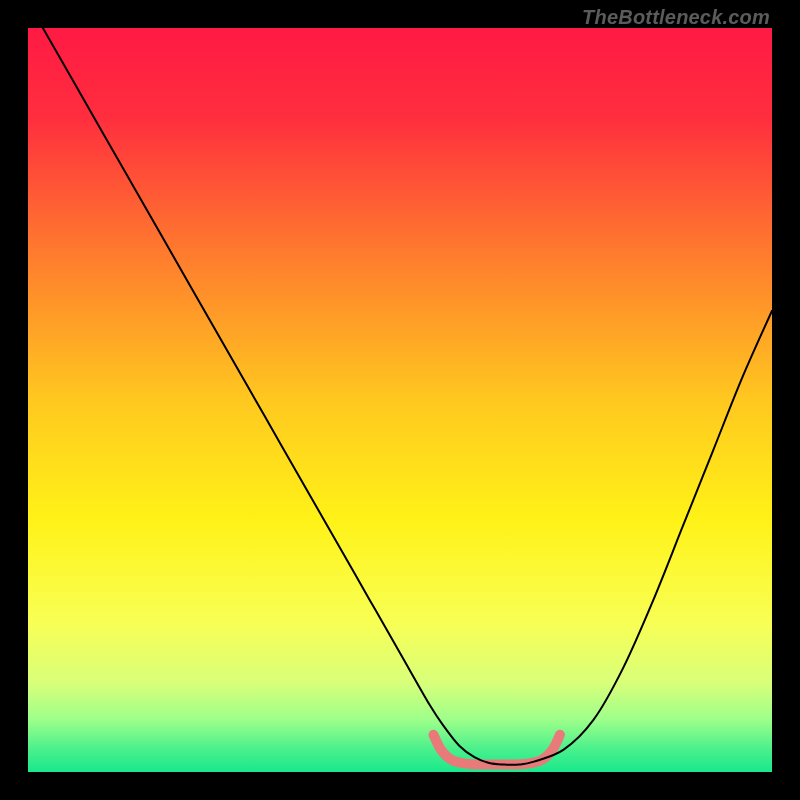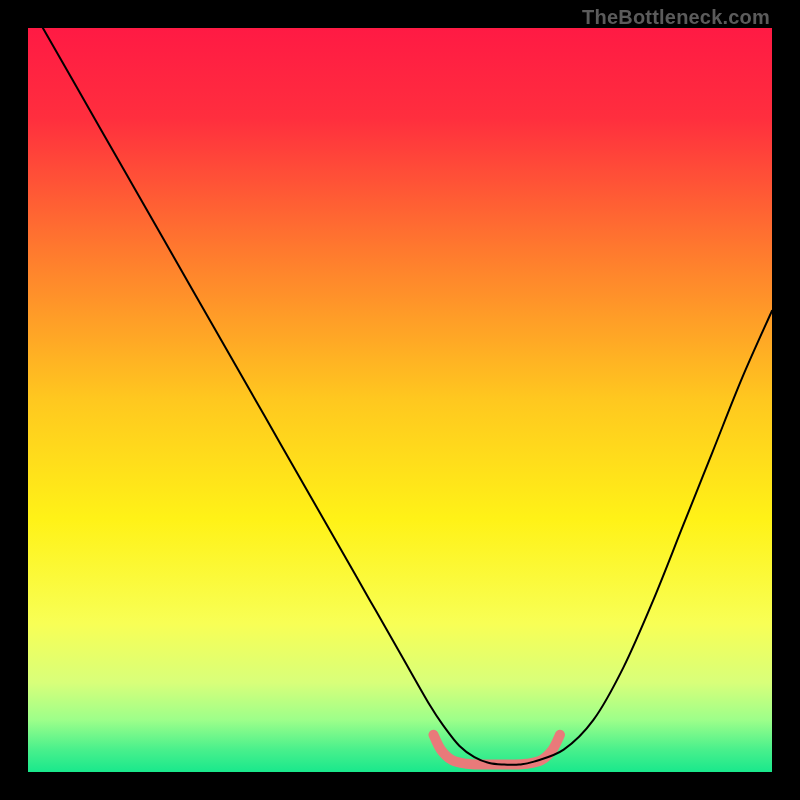--- a/index.html
+++ b/index.html
@@ -34,20 +34,21 @@
   }
   .watermark {
     position: absolute;
     top: 6px;
     right: 30px;
     font-family: Arial, Helvetica, sans-serif;
     font-size: 20px;
     font-weight: 600;
     color: #5b5b5b;
     letter-spacing: 0.2px;
+    font-style: italic;
   }
   svg.curve {
     position: absolute;
     left: 0;
     top: 0;
     width: 744px;
     height: 744px;
   }
 </style>
 </head>

